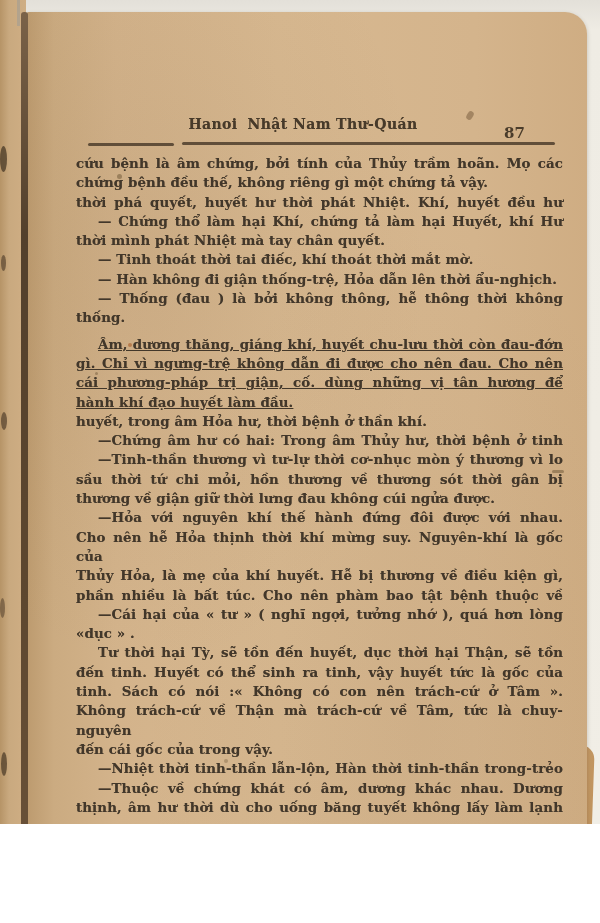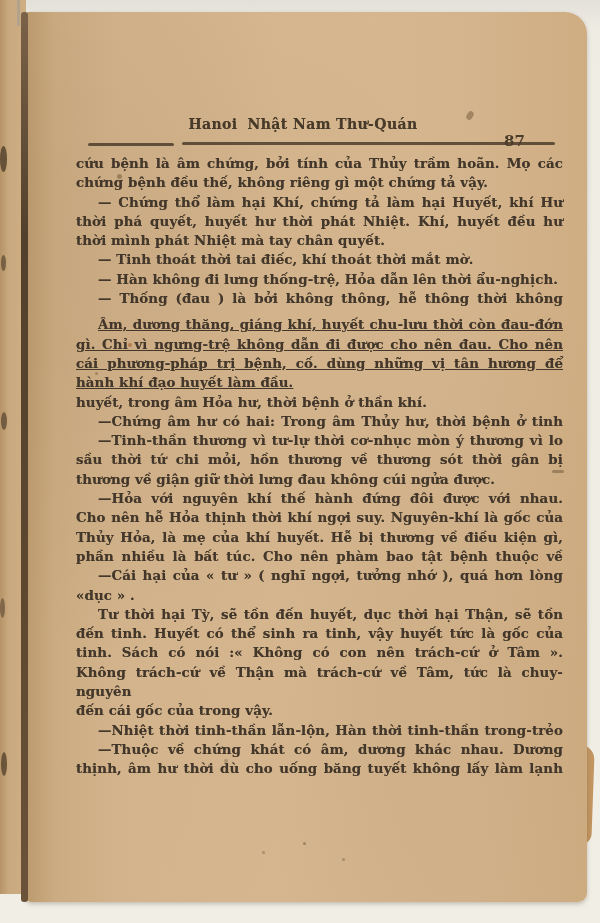--- a/index.html
+++ b/index.html
@@ -1,17 +1,17 @@
 <!DOCTYPE html>
 <html><head>
 <meta charset="utf-8">
 <style>
   html,body{margin:0;padding:0;}
   .canvas{
-    position:relative;width:600px;height:923px;overflow:hidden;
+    position:relative;width:600px;height:824px;overflow:hidden;
     background:linear-gradient(180deg,#e3e0d9 0,#efece4 30px,#f1eee6 100%);
     font-family:"DejaVu Serif", serif;
   }
   
   .under-page{
     position:absolute;left:0;top:18;width:26px;height:894px;
     background:linear-gradient(90deg,#b69467 0,#c9a97f 35%,#cfae84 100%);
   }
   
   .gutter-line{
@@ -37,21 +37,21 @@
     border-radius:8px 14px 12px 5px;transform:rotate(2deg);z-index:1;
   }
   .header{position:absolute;left:0;top:104px;width:561px;z-index:4;}
   .header-title{
     position:absolute;left:142px;top:0;width:270px;text-align:center;
     font-size:14px;font-weight:700;color:#473a2a;letter-spacing:.4px;
     text-shadow:0 0 .5px rgba(70,55,35,.6);white-space:nowrap;
   }
   .header-title .city{margin-right:10px;}
   .page-number{
-    position:absolute;left:478px;top:16px;font-size:15px;font-weight:700;color:#4a3c2b;
+    position:absolute;left:478px;top:8px;font-size:15px;font-weight:700;color:#4a3c2b;
   }
   .rule{position:absolute;height:2.5px;background:#4e3d2c;opacity:.85;border-radius:2px;z-index:4;}
   .rule-a{left:62px;top:131px;width:86px;}
   .rule-b{left:156px;top:130px;width:373px;}
   
   .text-body{
     position:absolute;left:50px;top:142px;width:487px;z-index:4;
     font-size:13.4px;font-weight:700;color:#42372a;line-height:19.3px;
     text-shadow:0 0 .4px rgba(66,55,42,.55);letter-spacing:.1px;
   }
@@ -89,51 +89,52 @@
     </div>
     <div class="rule rule-a"></div>
     <div class="rule rule-b"></div>
 
     <div class="text-body">
         <div class="para">
           <div class="line just">cứu bệnh là âm chứng, bởi tính của Thủy trầm hoãn. Mọ các</div>
           <div class="line">chứng bệnh đều thế, không riêng gì một chứng tả vậy.</div>
         </div>
         <div class="para">
+          <div class="line just">thời phá quyết, huyết hư thời phát Nhiệt. Khí, huyết đều hư</div>
           <div class="line just indent">— Chứng thổ làm hại Khí, chứng tả làm hại Huyết, khí Hư</div>
-          <div class="line just">thời phá quyết, huyết hư thời phát Nhiệt. Khí, huyết đều hư</div>
           <div class="line">thời mình phát Nhiệt mà tay chân quyết.</div>
         </div>
         <div class="para">
           <div class="line indent">— Tinh thoát thời tai điếc, khí thoát thời mắt mờ.</div>
         </div>
         <div class="para">
-          <div class="line indent">— Hàn không đi lưng thống-trệ, Hỏa dẫn lên thời ẩu-nghịch.</div>
+          <div class="line indent">— Hàn không đi giận thống-trệ, Hỏa dẫn lên thời ẩu-nghịch.</div>
         </div>
         <div class="para">
           <div class="line just indent">— Thống (đau ) là bởi không thông, hễ thông thời không</div>
+          <div class="line">thống.</div>
         </div>
         <div class="para space-before">
           <div class="line just indent">Âm, dương thăng, giáng khí, huyết chu-lưu thời còn đau-đớn</div>
           <div class="line just">gì. Chỉ vì ngưng-trệ không dẫn đi được cho nên đau. Cho nên</div>
-          <div class="line just">cái phương-pháp trị bệnh, cố. dùng những vị tân hương để</div>
+          <div class="line just">cái phương-pháp trị giận, cố. dùng những vị tân hương để</div>
           <div class="line">hành khí đạo huyết làm đầu.</div>
         </div>
         <div class="para">
           <div class="line">huyết, trong âm Hỏa hư, thời bệnh ở thần khí.</div>
           <div class="line just indent">—Chứng âm hư có hai: Trong âm Thủy hư, thời bệnh ở tinh</div>
         </div>
         <div class="para">
           <div class="line just indent">—Tinh-thần thương vì tư-lự thời cơ-nhục mòn ý thương vì lo</div>
           <div class="line just">sầu thời tứ chi mỏi, hồn thương về thương sót thời gân bị</div>
           <div class="line">thương về giận giữ thời lưng đau không cúi ngửa được.</div>
         </div>
         <div class="para">
           <div class="line just indent">—Hỏa với nguyên khí thế hành đứng đôi được với nhau.</div>
-          <div class="line just">Cho nên hễ Hỏa thịnh thời khí ngợi suy. Nguyên-khí là gốc của</div>
+          <div class="line just">Cho nên hễ Hỏa thịnh thời khí mừng suy. Nguyên-khí là gốc của</div>
           <div class="line just">Thủy Hỏa, là mẹ của khí huyết. Hễ bị thương về điều kiện gì,</div>
           <div class="line just">phần nhiều là bất túc. Cho nên phàm bao tật bệnh thuộc về</div>
         </div>
         <div class="para">
           <div class="line just indent">—Cái hại của « tư » ( nghĩ ngợi, tưởng nhớ ), quá hơn lòng</div>
           <div class="line">«dục » .</div>
         </div>
         <div class="para">
           <div class="line just indent">Tư thời hại Tỳ, sẽ tồn đến huyết, dục thời hại Thận, sẽ tồn</div>
           <div class="line just">đến tinh. Huyết có thể sinh ra tinh, vậy huyết tức là gốc của</div>

